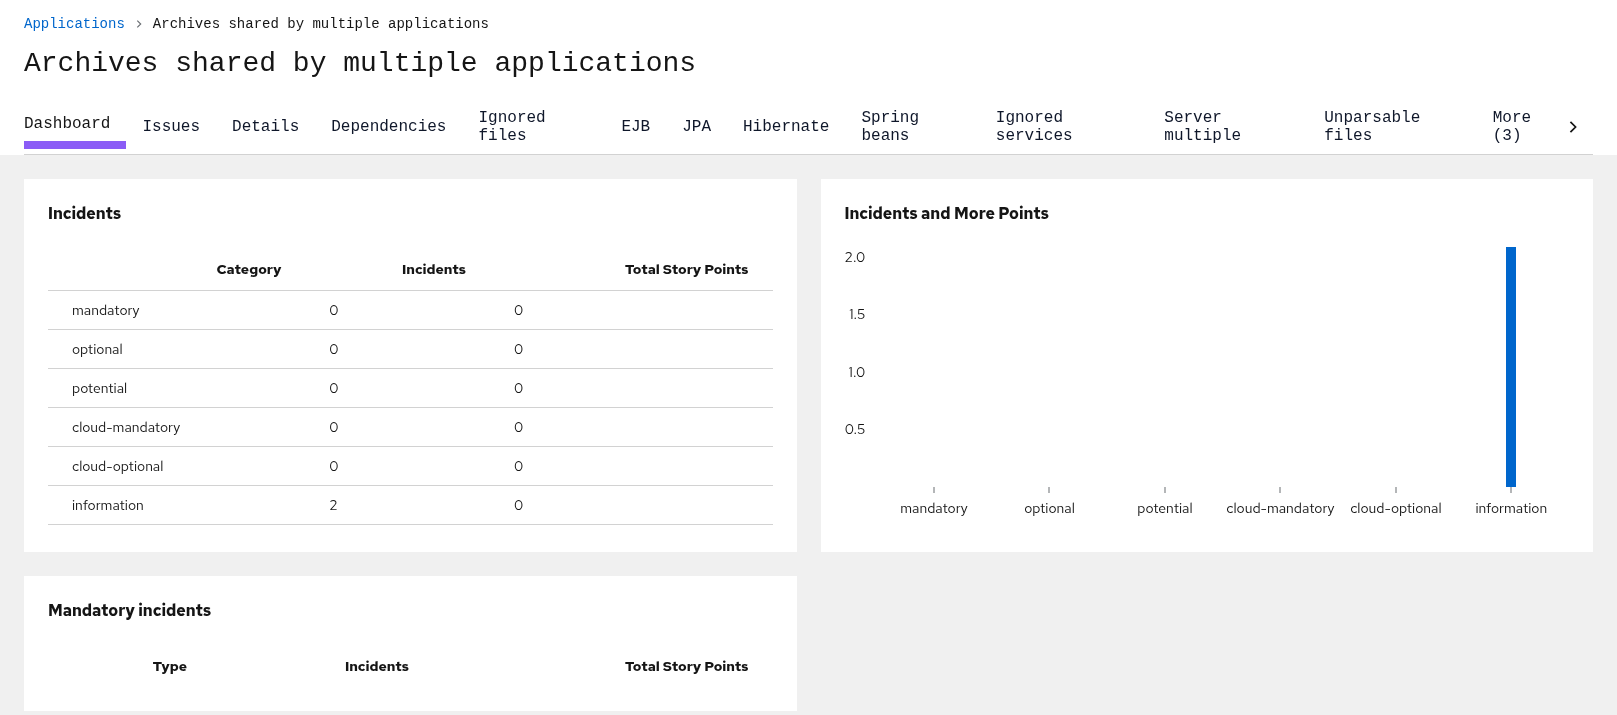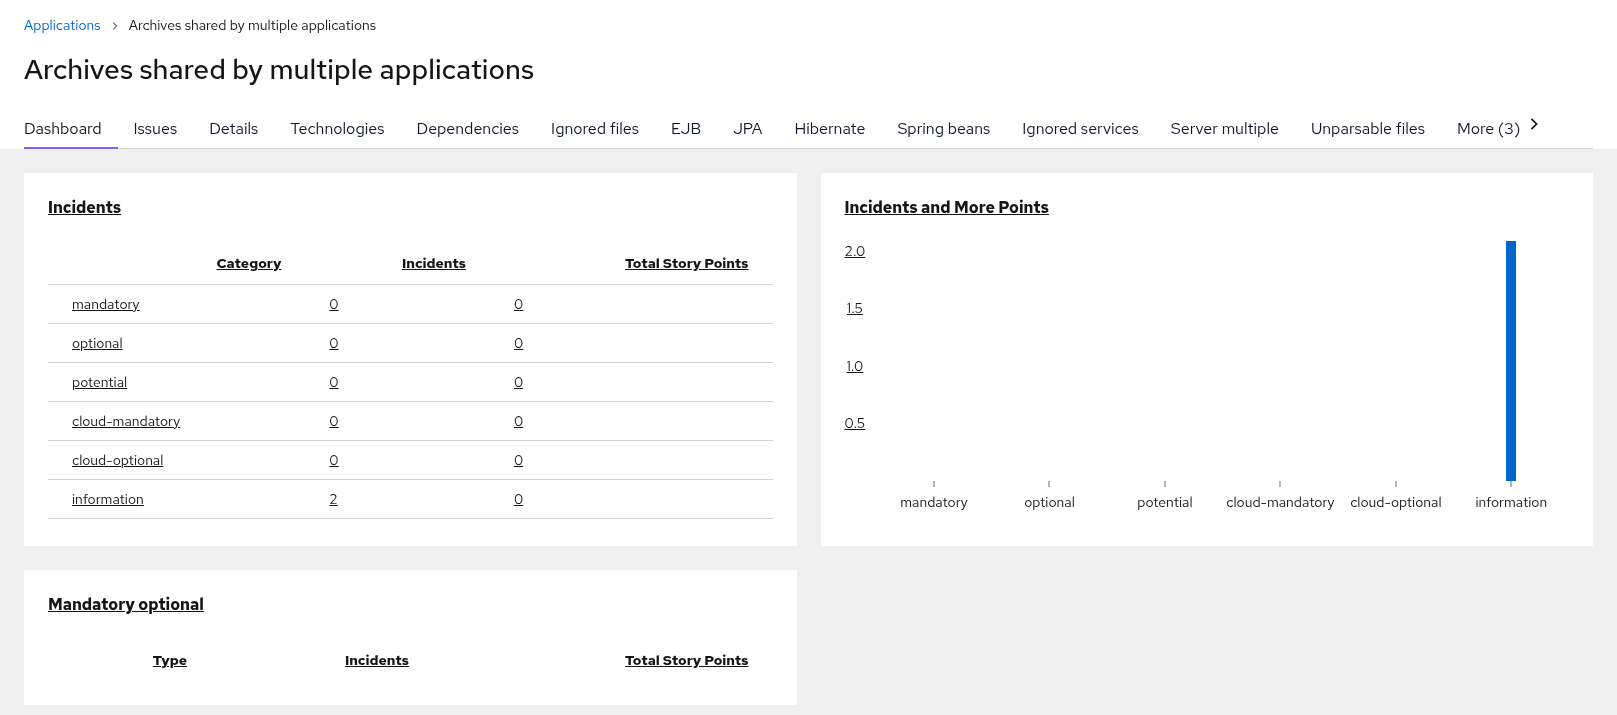--- a/index.html
+++ b/index.html
@@ -6,20 +6,21 @@
   body {
     font-family: "Red Hat Text", "Arial", "Helvetica Neue", Helvetica, sans-serif;
     font-size: 16px;
     color: #151515;
     background: #ffffff;
     width: 1617px;
   }
   .header-region {
     padding: 16px 24px 0 24px;
     background: #ffffff;
+    font-family: Liberation Mono, monospace;
   }
   .breadcrumb {
     display: flex;
     align-items: center;
     font-size: 14px;
     margin-bottom: 16px;
   }
   .breadcrumb a {
     color: #0066cc;
     text-decoration: none;
@@ -48,39 +49,38 @@
     padding: 8px 16px;
     font-size: 16px;
     color: #0f172a;
     cursor: pointer;
     border-bottom: 2px solid transparent;
     margin-bottom: -1px;
   }
   .tab:first-child { padding-left: 0; }
   .tab.active {
     color: #151515;
-    border-bottom: 2px solid #8b5cf6;
+    border-bottom: 8px solid #8b5cf6;
     font-weight: 400;
   }
   .tab-more {
     display: flex;
-    align-items: flex-start;
+    align-items: center;
     gap: 0;
   }
   .content {
     background: #f0f0f0;
     padding: 24px;
     display: grid;
     grid-template-columns: 1fr 1fr;
     gap: 24px;
   }
   .card {
     background: #ffffff;
     padding: 24px;
-    text-decoration: underline;
   }
   .card-title {
     font-size: 16px;
     font-weight: 700;
     margin-bottom: 24px;
   }
   .tbl {
     width: 100%;
     border-collapse: collapse;
     font-size: 14px;
@@ -101,21 +101,21 @@
   }
   
   .chart-area {
     display: flex;
     height: 280px;
   }
   .y-axis {
     display: flex;
     flex-direction: column;
     justify-content: space-between;
-    align-items: center;
+    align-items: flex-end;
     padding-right: 10px;
     font-size: 14px;
     color: #151515;
     height: 240px;
   }
   .plot {
     flex: 1;
     position: relative;
     height: 240px;
     border-left: 1px solid transparent;
@@ -193,21 +193,20 @@
     <span class="current">Archives shared by multiple applications</span>
   </div>
 
   <h1 class="page-title">Archives shared by multiple applications</h1>
 
   <div class="tabs" id="tabs-container">
 
   <div class="tab active">Dashboard</div>
       <div class="tab">Issues</div>
       <div class="tab">Details</div>
-      <div class="tab">Technologies</div>
       <div class="tab">Dependencies</div>
       <div class="tab">Ignored files</div>
       <div class="tab">EJB</div>
       <div class="tab">JPA</div>
       <div class="tab">Hibernate</div>
       <div class="tab">Spring beans</div>
       <div class="tab">Ignored services</div>
       <div class="tab">Server multiple</div>
       <div class="tab">Unparsable files</div>
       <div class="tab tab-more">
@@ -308,21 +307,21 @@
               <div class="bar" style="height: 240px; background: rgb(0, 102, 204);"></div>
               <div class="tick-bottom"></div>
               <div class="tick-label">information</div>
             </div>
           </div>
       </div>
     </div>
   </div>
 
   <div class="card">
-    <div class="card-title">Mandatory optional</div>
+    <div class="card-title">Mandatory incidents</div>
     <table class="tbl">
       <thead>
         <tr>
           <th>Type</th>
           <th>Incidents</th>
           <th>Total Story Points</th>
         </tr>
       </thead>
     </table>
   </div>

